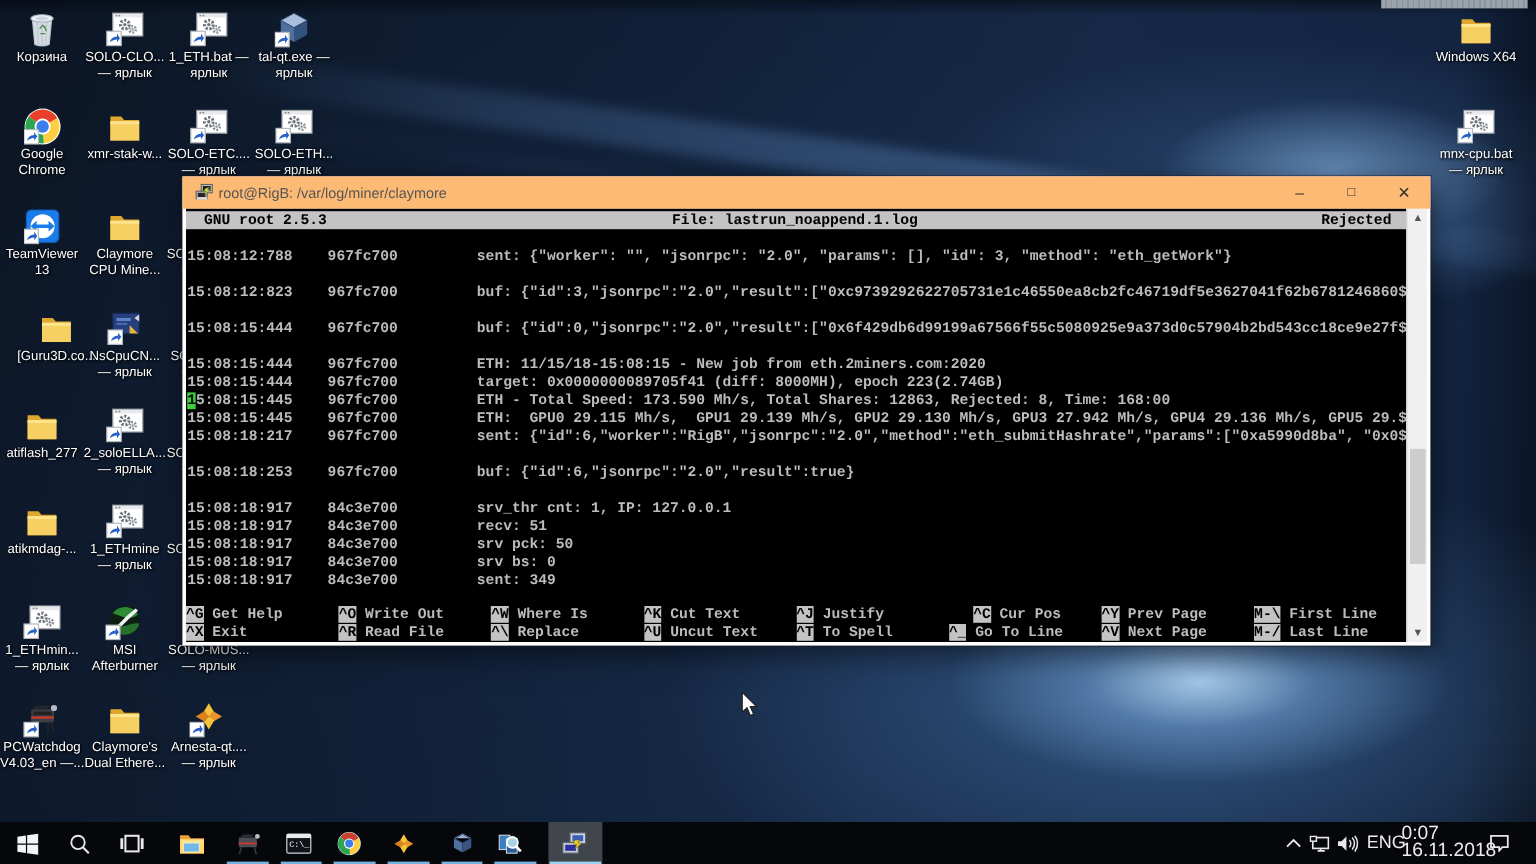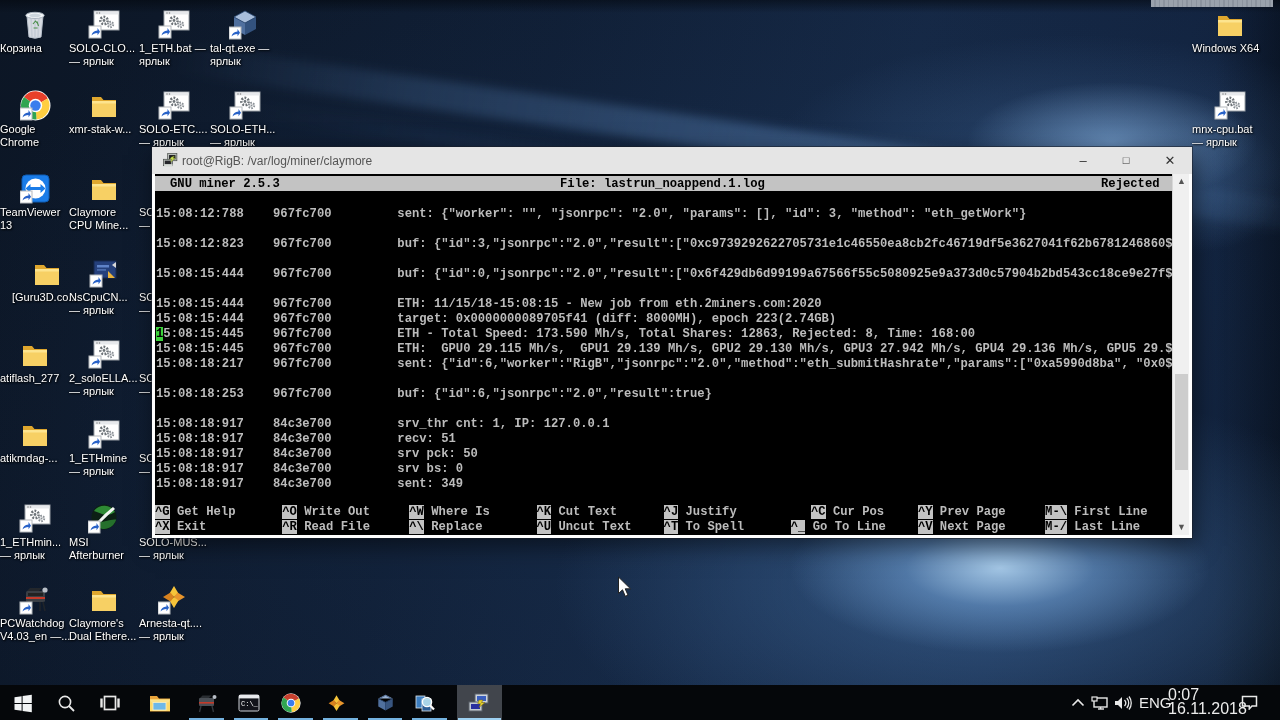--- a/index.html
+++ b/index.html
@@ -14,25 +14,25 @@
  linear-gradient(90deg, rgba(0,0,0,0) 95%, rgba(2,5,10,0.4)),
  radial-gradient(ellipse 880px 600px at 800px 430px, rgba(36,68,110,0.27), rgba(0,0,0,0) 100%),
  linear-gradient(108deg, #0c1625 0%, #0f1d33 38%, #142642 62%, #12233f 80%, #0e1c33 93%, #0c1828 100%)}
 .beam{position:absolute;left:-60px;top:10px;width:1500px;height:30px;
 background:linear-gradient(90deg, rgba(90,135,190,0) 16%, rgba(90,135,190,0.22) 32%, rgba(100,145,200,0.36) 54%, rgba(105,150,205,0.40) 68%, rgba(90,135,190,0.26) 80%, rgba(0,0,0,0) 94%);
 transform:rotate(8deg);transform-origin:0 0;filter:blur(5px)}
 .beam2{position:absolute;left:-60px;top:55px;width:1400px;height:16px;
 background:linear-gradient(90deg, rgba(80,120,175,0) 22%, rgba(80,120,175,0.14) 48%, rgba(80,120,175,0.20) 70%, rgba(0,0,0,0) 90%);
 transform:rotate(8.6deg);transform-origin:0 0;filter:blur(6px)}
 #scrub{position:absolute;left:1151px;top:0;width:122px;height:7px;background:repeating-linear-gradient(90deg,#9aa2ac 0 3.2px,#8b939e 3.2px 4.6px)}
-.di{position:absolute;color:#fff;font-size:11px;line-height:13px;z-index:2}
+.di{position:absolute;text-align:center;color:#fff;font-size:11px;line-height:13px;z-index:2}
 .di .ig{height:32px;display:flex;align-items:flex-end;justify-content:center}
 .di .lb{margin-top:2px;white-space:nowrap;text-shadow:1px 1px 2px rgba(0,0,0,0.95),0 0 2px rgba(0,0,0,0.8)}
 #term{position:absolute;left:152px;top:147px;width:1040px;height:391px;background:#fefefe;z-index:5;box-shadow:0 0 0 1px rgba(25,30,38,0.55), 3px 8px 22px rgba(0,0,0,0.5)}
-#tbar{position:absolute;left:0;top:0;width:100%;height:27px;background:#e5e5e5;color:#555;font-size:12px}
+#tbar{position:absolute;left:0;top:0;width:100%;height:27px;background:#fdba74;color:#555;font-size:12px}
 #tbar .tt{position:absolute;left:30px;top:7px}
 #tico{position:absolute;left:10px;top:5px}
 .wbtn{position:absolute;top:0;width:30px;height:27px;color:#333;font-size:13px;text-align:center;line-height:27px}
 #tblack{position:absolute;left:3px;top:27px;width:1017px;height:361px;background:#000}
 #nbar{position:absolute;left:0;top:2px;width:100%;height:15px;background:#c3c3c3;color:#000}
 #nbar span{position:absolute;top:1px;white-space:pre}
 #tpre{position:absolute;left:1px;top:18px;color:#bcbcbc;white-space:pre}
 #tpre,#nbar,.fi{font-family:"Liberation Mono",monospace;font-size:12.2px;line-height:15px;font-weight:bold}
 .cur{background:#3bd23b;color:#000}
 .fi{position:absolute;color:#bcbcbc;white-space:pre}
@@ -509,21 +509,21 @@
           <rect x="3" y="17" width="12" height="3" fill="#d8dcd8"></rect>
           <path d="M13 7 l4.5 -1.5 -2 3 3.5 -0.5 -7 6 2 -4.2 -3 0.5 Z" fill="#c8e050" stroke="#7a8a20" stroke-width="0.5"></path>
         </svg></div>
     <span class="tt">root@RigB: /var/log/miner/claymore</span>
     <div class="wbtn" style="left:916px">–</div>
     <div class="wbtn" style="left:959px;font-size:11px">□</div>
     <div class="wbtn" style="left:1003px">✕</div>
   </div>
   <div id="tblack">
     <div id="nbar">
-        <span style="left:15px">GNU miner 2.5.3</span>
+        <span style="left:15px">GNU root 2.5.3</span>
         <span style="left:405px">File: lastrun_noappend.1.log</span>
         <span style="left:946px">Rejected</span>
       </div>
     <pre id="tpre"> 
 15:08:12:788    967fc700         sent: {"worker": "", "jsonrpc": "2.0", "params": [], "id": 3, "method": "eth_getWork"}
 
 15:08:12:823    967fc700         buf: {"id":3,"jsonrpc":"2.0","result":["0xc9739292622705731e1c46550ea8cb2fc46719df5e3627041f62b6781246860$
 
 15:08:15:444    967fc700         buf: {"id":0,"jsonrpc":"2.0","result":["0x6f429db6d99199a67566f55c5080925e9a373d0c57904b2bd543cc18ce9e27f$
 

